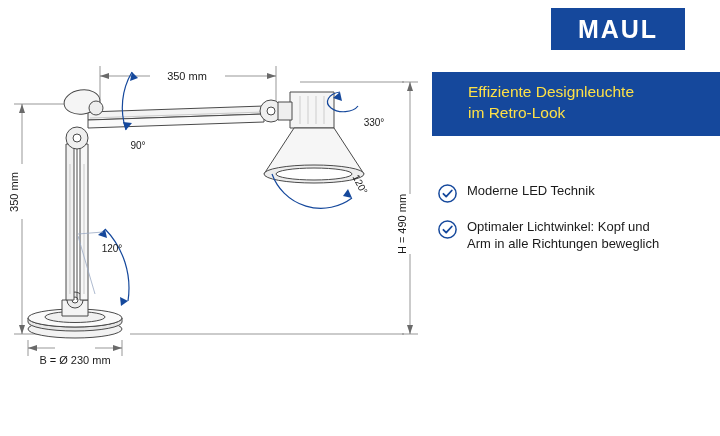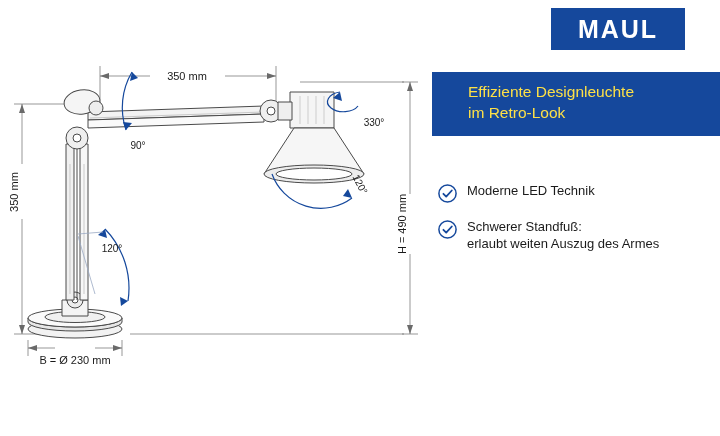--- a/index.html
+++ b/index.html
@@ -232,30 +232,30 @@
       <div class="feature">
         <span class="check">
           <svg width="19" height="19" viewBox="0 0 19 19">
             <circle cx="9.5" cy="9.5" r="8.6" fill="none" stroke="#15489c" stroke-width="1.5"></circle>
             <path d="M5.4 9.8 L8.2 12.6 L13.8 6.5" fill="none" stroke="#15489c" stroke-width="1.8" stroke-linecap="round" stroke-linejoin="round"></path>
           </svg>
         </span>
         <span class="ftext">Moderne LED Technik</span>
       </div>
 
-
-
       <div class="feature">
         <span class="check">
           <svg width="19" height="19" viewBox="0 0 19 19">
             <circle cx="9.5" cy="9.5" r="8.6" fill="none" stroke="#15489c" stroke-width="1.5"></circle>
             <path d="M5.4 9.8 L8.2 12.6 L13.8 6.5" fill="none" stroke="#15489c" stroke-width="1.8" stroke-linecap="round" stroke-linejoin="round"></path>
           </svg>
         </span>
-        <span class="ftext">Schwerer Standfuß:
-erlaubt weiten Auszug des Armes</span>
+        <span class="ftext">Optimaler Lichtwinkel: Kopf und
+Arm in alle Richtungen beweglich</span>
       </div>
+
+
 
 
     </div>
   </div>
 
 </div>
 
 </body></html>

